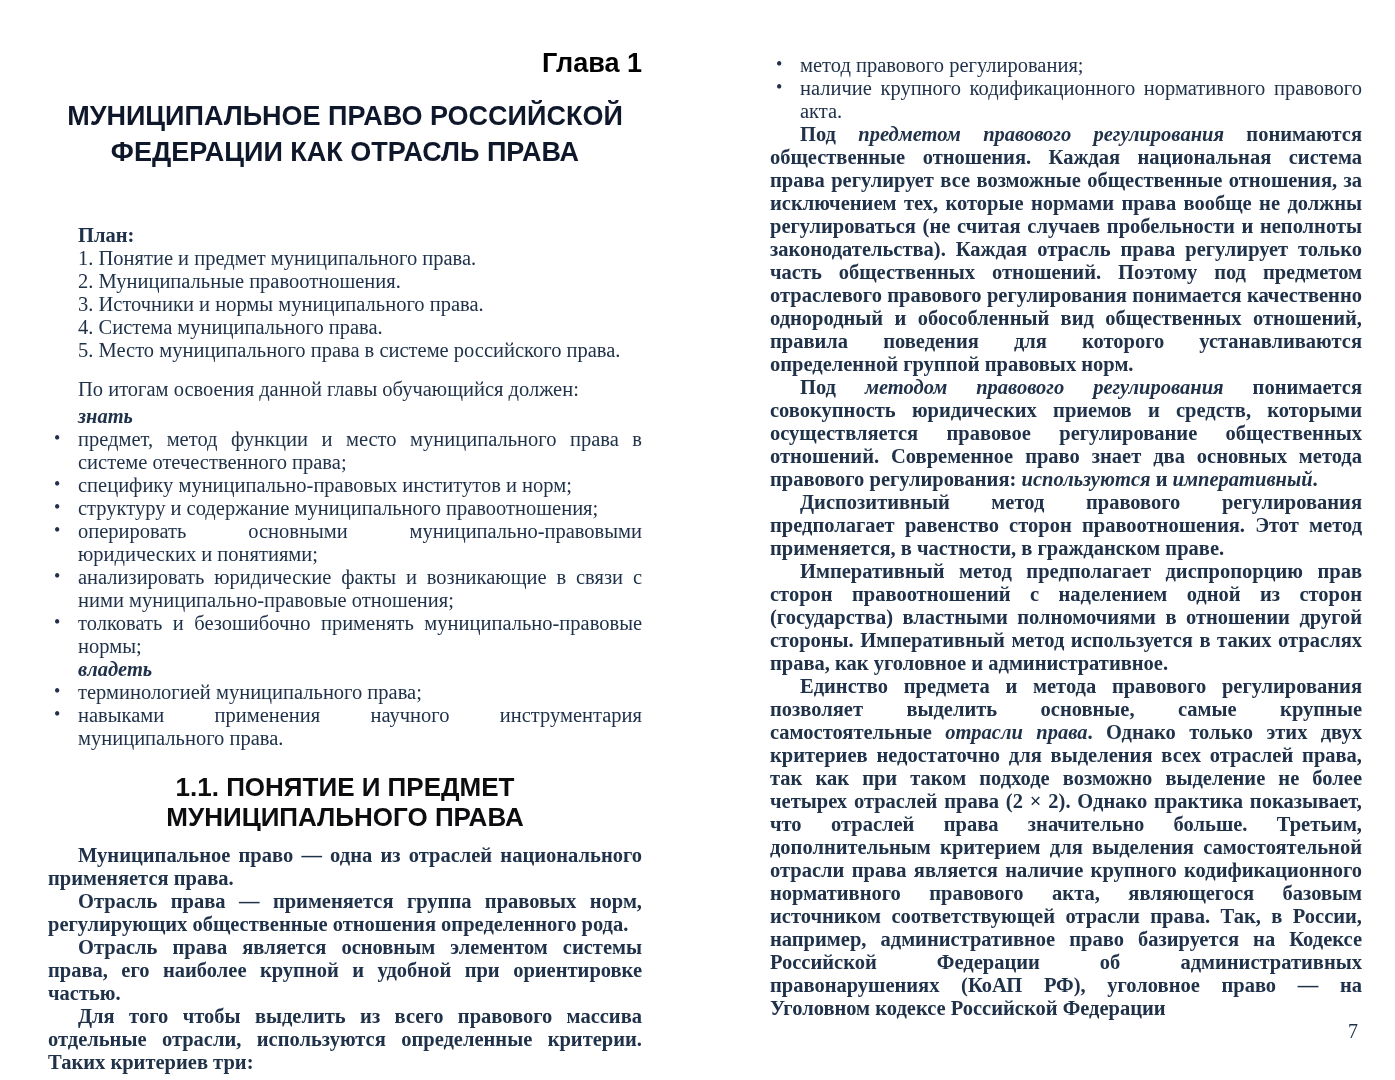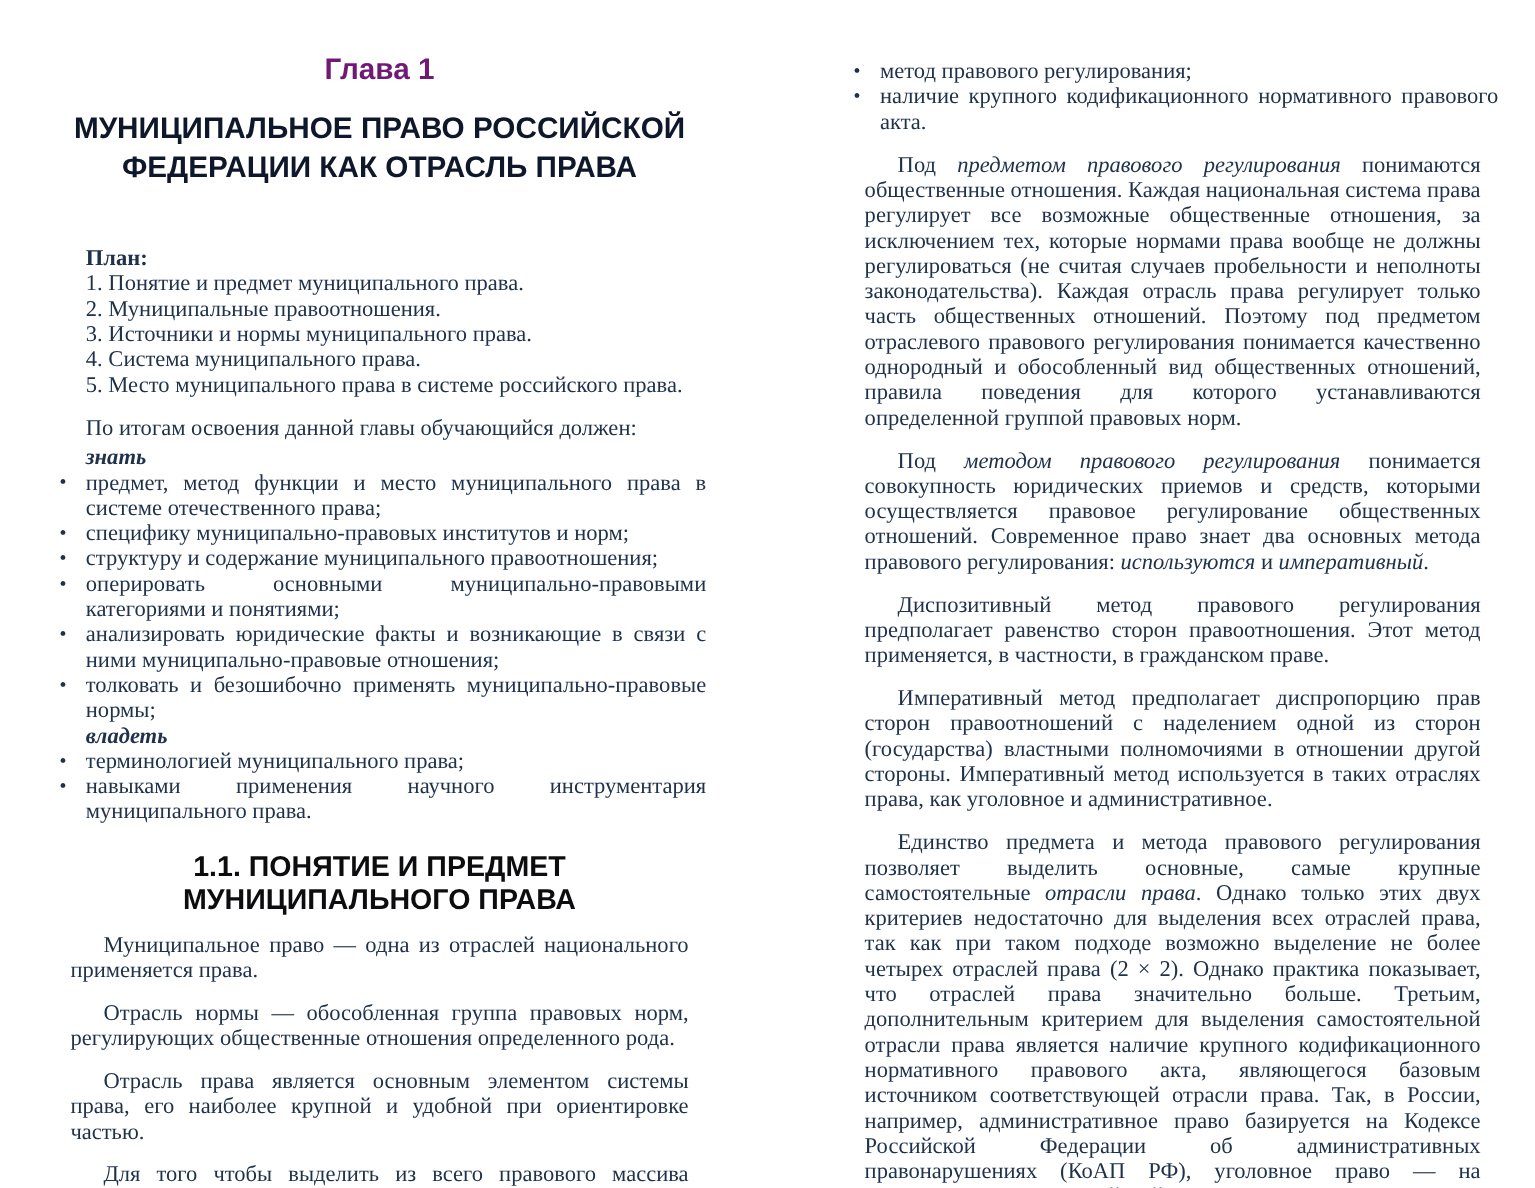--- a/index.html
+++ b/index.html
@@ -10,21 +10,21 @@
     color:#20324a;
   }
   .page{position:absolute;top:0;height:1080px;}
   .page-left{left:48px;width:594px;}
   .page-right{left:770px;width:592px;}
 
   .chapter-label{
     margin:46px 0 0;
     font-family:"Liberation Sans", sans-serif;
     font-weight:bold;font-size:27px;line-height:34px;
-    text-align:center;color:#701a75;
+    text-align:right;color:#000000;
   }
   .chapter-title{
     margin:18px 0 0;
     font-family:"Liberation Sans", sans-serif;
     font-weight:bold;font-size:27px;line-height:36px;
     text-align:center;color:#0f172a;
   }
 
   .body-text{font-size:20.5px;line-height:23px;}
 
@@ -42,21 +42,21 @@
     font-size:18px;
   }
 
   .section-heading{
     margin:22px 0 12px;
     font-family:"Liberation Sans", sans-serif;
     font-weight:bold;font-size:26px;line-height:30px;
     text-align:center;color:#0d0d0f;
   }
 
-  .para{margin:16px;text-indent:30px;text-align:justify;}
+  .para{margin:0;text-indent:30px;text-align:justify;font-weight:bold;}
   .para i, .it{font-style:italic;}
 
   .pageno{
     position:absolute;font-size:20px;color:#20324a;
   }
   .pageno-left{left:0;top:1030;}
   .pageno-right{right:4px;top:1032;text-align:right;}
 </style>
 </head>
 <body>
@@ -78,33 +78,33 @@
         </div>
     </div>
 
     <p class="intro-para">По итогам освоения данной главы обучающийся должен:</p>
 
     <div id="outcomes-list">
         <div class="marker">знать</div>
         <div class="bullet"><span class="dot">•</span><span class="bt">предмет, метод функции и место муниципального права в системе отечественного права;</span></div>
         <div class="bullet"><span class="dot">•</span><span class="bt">специфику муниципально-правовых институтов и норм;</span></div>
         <div class="bullet"><span class="dot">•</span><span class="bt">структуру и содержание муниципального правоотношения;</span></div>
-        <div class="bullet"><span class="dot">•</span><span class="bt">оперировать основными муниципально-правовыми категориями и понятиями;</span></div>
+        <div class="bullet"><span class="dot">•</span><span class="bt">оперировать основными муниципально-правовыми юридических и понятиями;</span></div>
         <div class="bullet"><span class="dot">•</span><span class="bt">анализировать юридические факты и возникающие в связи с ними муниципально-правовые отношения;</span></div>
         <div class="bullet"><span class="dot">•</span><span class="bt">толковать и безошибочно применять муниципально-правовые нормы;</span></div>
         <div class="marker">владеть</div>
         <div class="bullet"><span class="dot">•</span><span class="bt">терминологией муниципального права;</span></div>
         <div class="bullet"><span class="dot">•</span><span class="bt">навыками применения научного инструментария муниципального права.</span></div>
       </div>
 
     <h2 class="section-heading">1.1. ПОНЯТИЕ И ПРЕДМЕТ МУНИЦИПАЛЬНОГО ПРАВА</h2>
 
     <div id="paras-left">
         <p class="para"><span>Муниципальное право — одна из отраслей национального применяется права.</span></p>
-        <p class="para"><span>Отрасль нормы — обособленная группа правовых норм, регулирующих общественные отношения определенного рода.</span></p>
+        <p class="para"><span>Отрасль права — применяется группа правовых норм, регулирующих общественные отношения определенного рода.</span></p>
         <p class="para"><span>Отрасль права является основным элементом системы права, его наиболее крупной и удобной при ориентировке частью.</span></p>
         <p class="para"><span>Для того чтобы выделить из всего правового массива отдельные отрасли, используются определенные критерии. Таких критериев три:</span></p>
       </div>
 
     <div id="criteria-list">
         <div class="bullet"><span class="dot">•</span><span class="bt">предмет правового регулирования;</span></div>
       </div>
 
     <div class="pageno pageno-left">6</div>
   </section>

